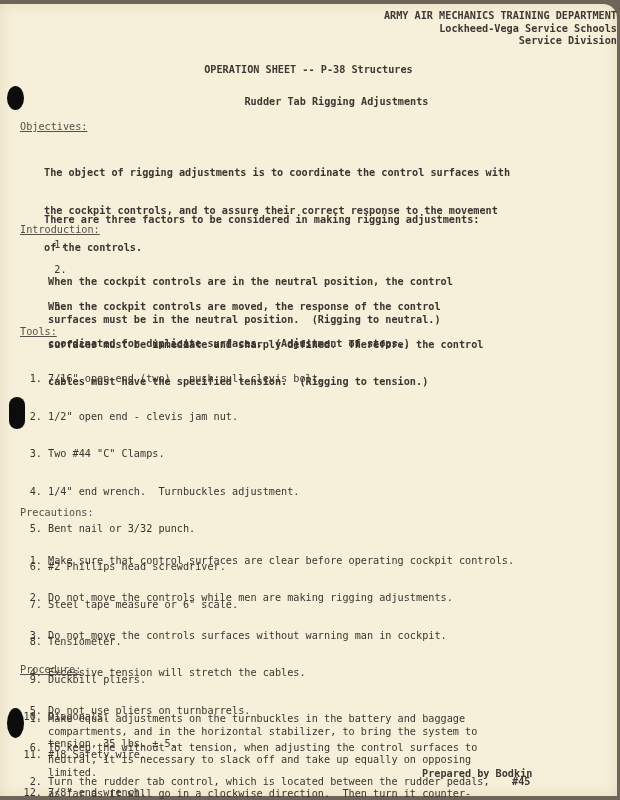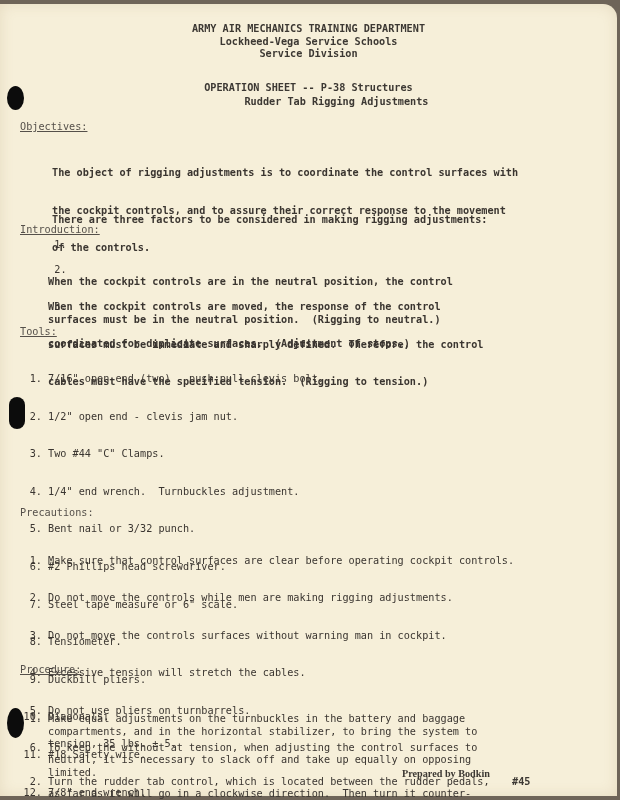--- a/index.html
+++ b/index.html
@@ -20,42 +20,42 @@
     }
     .hole {
       position: absolute; width: 17px; height: 24px; border-radius: 50%;
       background: #0c0c0c;
     }
     .header { position: absolute; left: 0; width: 617px; text-align: center; font-weight: bold; color: #3c3833; }
     .header .l { display: block; }
     .sec-title {
       position: absolute; left: 20px; text-decoration: underline; color: #55504a;
     }
-    .para { position: absolute; left: 52px; width: 560px; white-space: pre; }
+    .para { position: absolute; left: 44px; width: 560px; white-space: pre; }
     .item { position: absolute; white-space: pre; }
     .num { position: absolute; text-align: right; width: 22px; }
     .txt { position: absolute; left: 28px; white-space: pre; }
     .bold { font-weight: bold; }
     .footer { position: absolute; white-space: pre; font-weight: bold; color: #3c3833; }
   </style>
 </head>
 <body>
 
 <div class="page">
 
   <div class="hole" style="left:7px; top:82px;"></div>
   <div class="hole" style="left:9px; top:393px; height:32px; width:16px; border-radius:8px;"></div>
   <div class="hole" style="left:7px; top:704px; height:30px;"></div>
 
-  <div class="header" style="top:19px; line-height:12.5px;">
+  <div class="header" style="top:6px; line-height:12.5px;text-align:right;">
     <span class="l">ARMY AIR MECHANICS TRAINING DEPARTMENT</span>
     <span class="l">Lockheed-Vega Service Schools</span>
     <span class="l">Service Division</span>
   </div>
-  <div class="header" style="top:78px;">OPERATION SHEET -- P-38 Structures</div>
+  <div class="header" style="top:60px;">OPERATION SHEET -- P-38 Structures</div>
   <div class="header" style="top:92px; padding-left:28px;">Rudder Tab Rigging Adjustments</div>
 
   <div class="sec-title" style="top:117px;">Objectives:</div>
   <div class="para" style="top:138px;">
     <div class="bold">The object of rigging adjustments is to coordinate the control surfaces with</div>
     <div class="bold">the cockpit controls, and to assure their correct response to the movement</div>
     <div class="bold">of the controls.</div>
   </div>
 
   <div class="sec-title" style="top:188px;margin-top:32px;">Introduction:</div>
@@ -110,16 +110,16 @@
     
     
   </div>
 
   <div class="sec-title" style="top:660px;">Procedure:</div>
   <div class="item" style="left:20px; top:684px;">
     <div style="position:relative; height:37.5px;"><span class="num">1.</span><span class="txt"><div>Make equal adjustments on the turnbuckles in the battery and baggage</div><div>compartments, and in the horizontal stabilizer, to bring the system to</div><div>tension, 35 lbs. ± 5.</div></span></div>
     <div style="position:relative; height:50px;"><span class="num">2.</span><span class="txt"><div>Turn the rudder tab control, which is located between the rudder pedals,</div><div>as far as it will go in a clockwise direction.  Then turn it counter-</div></span></div>
   </div>
 
-  <div class="footer" style="left:402px; top:764px;font-family:Liberation Serif, serif;">Prepared by Bodkin</div>
+  <div class="footer" style="left:422px; top:764px;">Prepared by Bodkin</div>
   <div class="footer" style="left:402px; top:812px; font-weight:bold;margin-left:38px;">3-22</div>
   <div class="footer" style="left:512px; top:772px;">#45</div>
 </div>
 
 </body></html>

